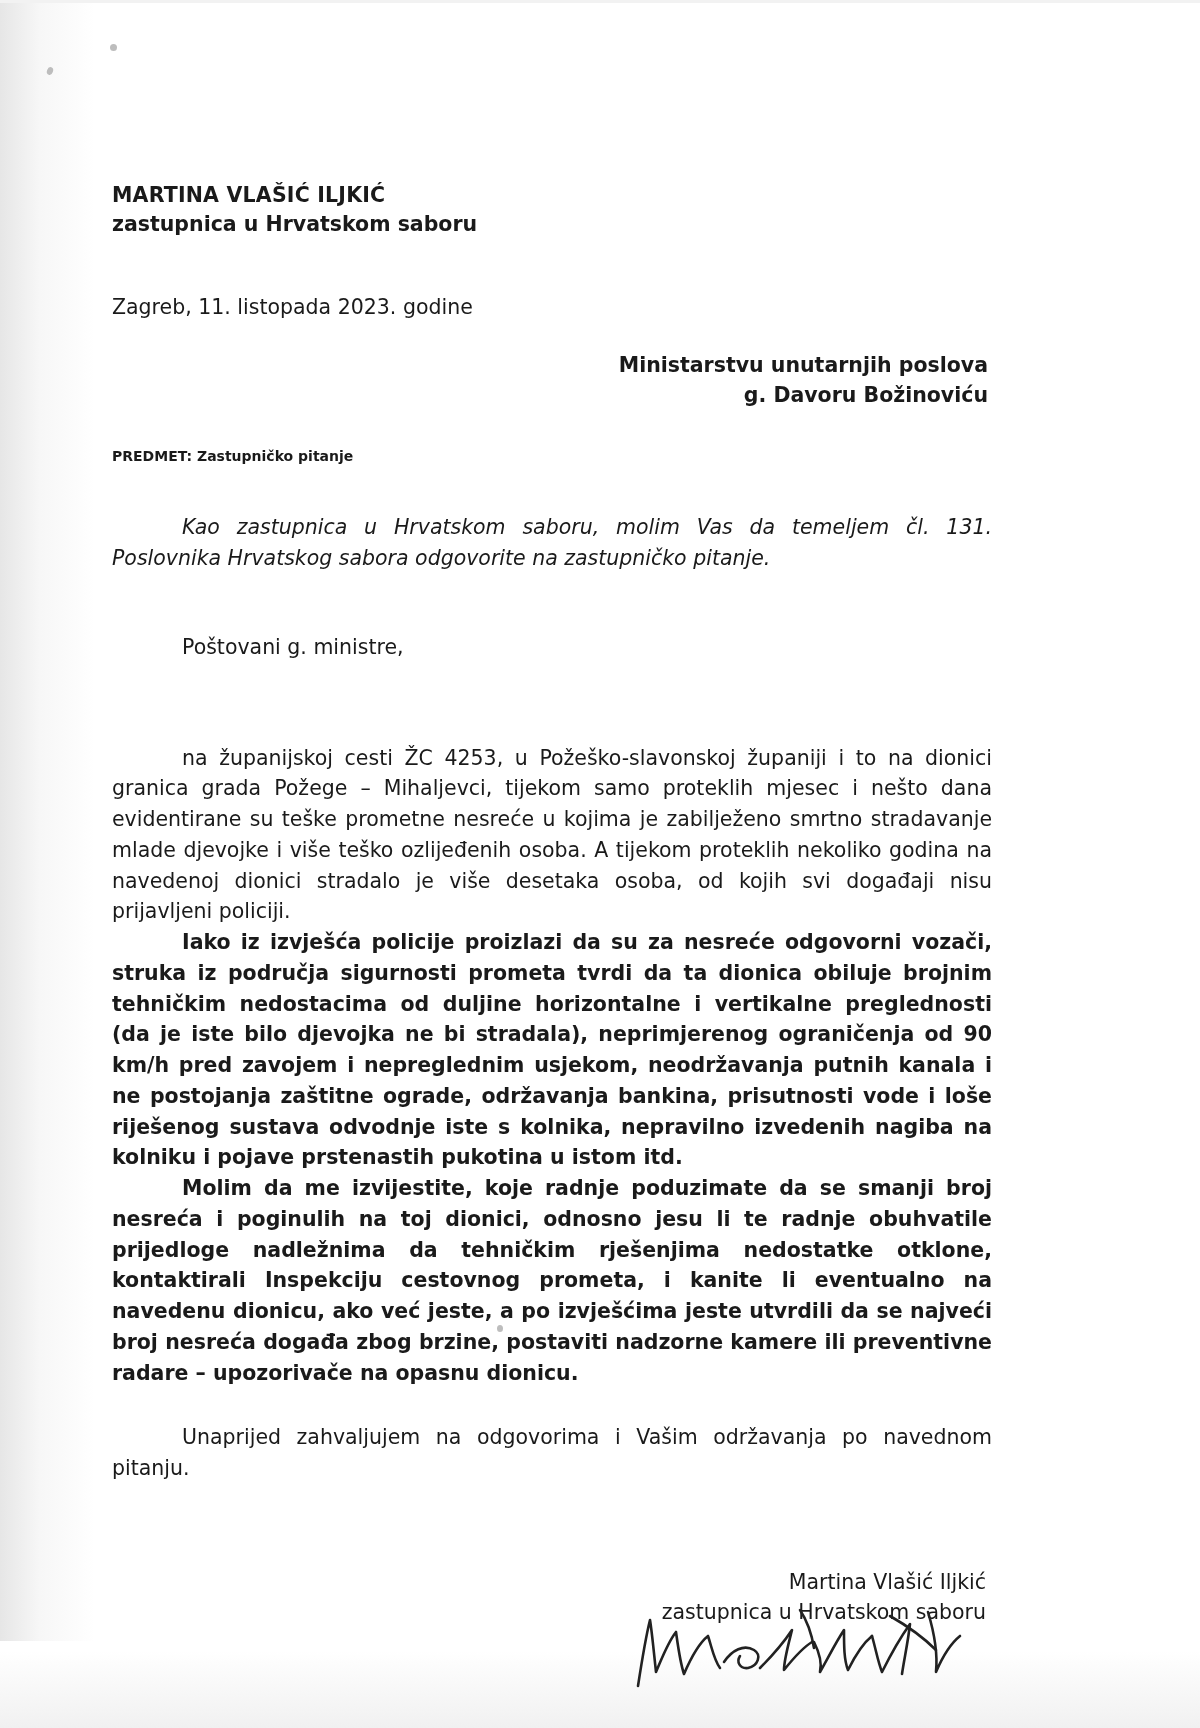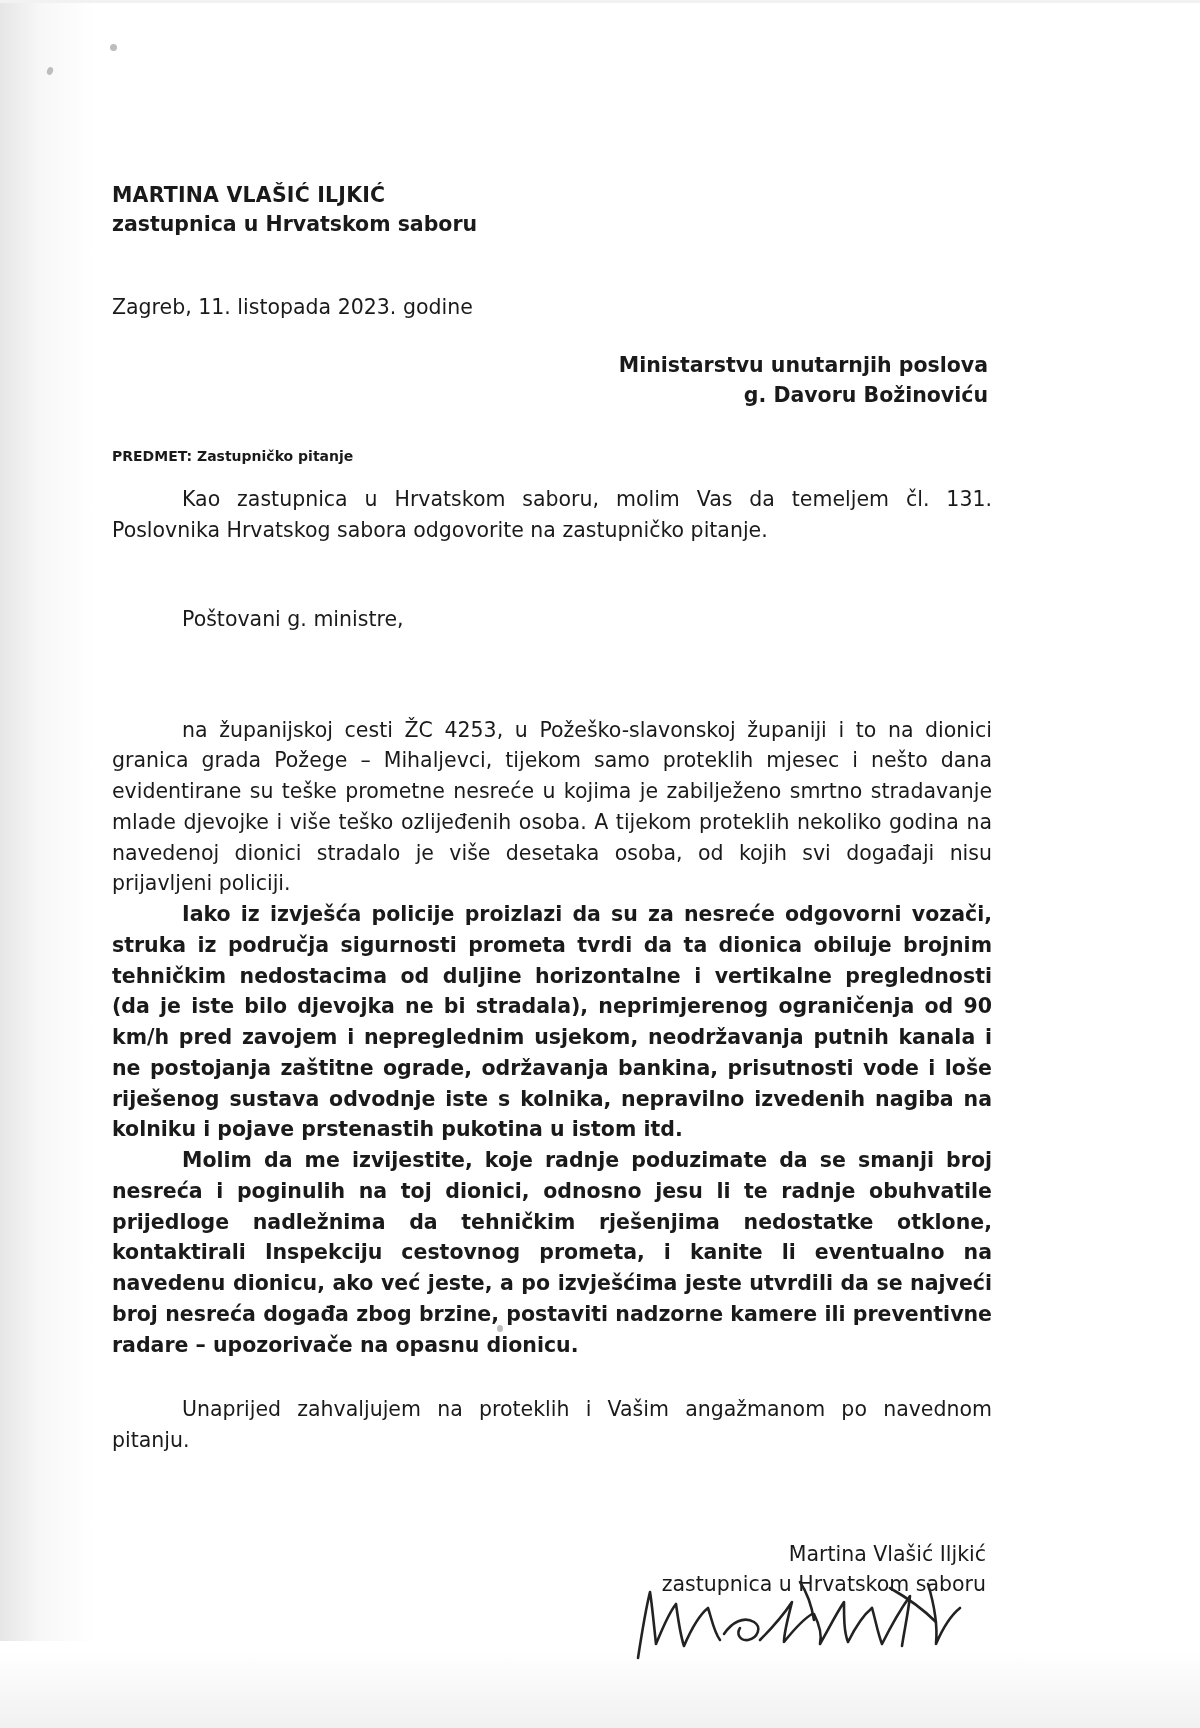--- a/index.html
+++ b/index.html
@@ -91,21 +91,21 @@
   .subject .subject-label { font-weight: bold; }
 
   .para {
     font-size: 20.5px;
     line-height: 1.5;
     text-align: justify;
     margin: 0;
   }
   .indent { text-indent: 70px; }
 
-  .block-1 { margin-top: 20px; }
+  .block-1 { margin-top: 48px; font-style: italic; }
   .block-greeting { margin-top: 58px; text-indent: 70px; }
   .block-body { margin-top: 80px; }
   .block-body p + p { margin-top: 0; font-weight: bold; }
 
   .para-thanks { margin-top: 34px; text-indent: 70px; }
   .para-regards { margin-top: 36px; text-indent: 70px; }
 
   .signature {
     margin-top: 84px;
     text-align: right;
@@ -155,21 +155,21 @@
     <p class="para indent block-1">Kao zastupnica u Hrvatskom saboru, molim Vas da temeljem čl. 131. Poslovnika Hrvatskog sabora odgovorite na zastupničko pitanje.</p>
 
     <p class="para block-greeting">Poštovani g. ministre,</p>
 
     <div class="block-body">
       <p class="para indent">na županijskoj cesti ŽC 4253, u Požeško-slavonskoj županiji i to na dionici granica grada Požege – Mihaljevci, tijekom samo proteklih mjesec i nešto dana evidentirane su teške prometne nesreće u kojima je zabilježeno smrtno stradavanje mlade djevojke i više teško ozlijeđenih osoba. A tijekom proteklih nekoliko godina na navedenoj dionici stradalo je više desetaka osoba, od kojih svi događaji nisu prijavljeni policiji.</p>
       <p class="para indent">Iako iz izvješća policije proizlazi da su za nesreće odgovorni vozači, struka iz područja sigurnosti prometa tvrdi da ta dionica obiluje brojnim tehničkim nedostacima od duljine horizontalne i vertikalne preglednosti (da je iste bilo djevojka ne bi stradala), neprimjerenog ograničenja od 90 km/h pred zavojem i nepreglednim usjekom, neodržavanja putnih kanala i ne postojanja zaštitne ograde, održavanja bankina, prisutnosti vode i loše riješenog sustava odvodnje iste s kolnika, nepravilno izvedenih nagiba na kolniku i pojave prstenastih pukotina u istom itd.</p>
       <p class="para indent">Molim da me izvijestite, koje radnje poduzimate da se smanji broj nesreća i poginulih na toj dionici, odnosno jesu li te radnje obuhvatile prijedloge nadležnima da tehničkim rješenjima nedostatke otklone, kontaktirali Inspekciju cestovnog prometa, i kanite li eventualno na navedenu dionicu, ako već jeste, a po izvješćima jeste utvrdili da se najveći broj nesreća događa zbog brzine, postaviti nadzorne kamere ili preventivne radare – upozorivače na opasnu dionicu.</p>
     </div>
 
-    <p class="para para-thanks">Unaprijed zahvaljujem na proteklih i Vašim angažmanom po navednom pitanju.</p>
+    <p class="para para-thanks">Unaprijed zahvaljujem na odgovorima i Vašim održavanja po navednom pitanju.</p>
 
     <div class="signature">
       <div>Martina Vlašić Iljkić</div>
       <div>zastupnica u Hrvatskom saboru</div>
       <div class="sig-scribble">
         <svg width="360" height="90" viewBox="0 0 360 90" fill="none" xmlns="http://www.w3.org/2000/svg">
           <g stroke="#222" stroke-width="2.6" stroke-linecap="round" stroke-linejoin="round" fill="none">
             <path d="M6 84 C10 58, 14 34, 18 18 C20 30, 22 52, 24 70 C30 56, 36 40, 44 30 C46 44, 48 60, 52 72 C58 58, 66 42, 76 34 C80 46, 82 58, 88 66"></path>
             <path d="M92 60 C100 48, 112 42, 122 48 C130 53, 126 64, 116 66 C108 67, 104 60, 108 54"></path>
             <path d="M128 66 C140 54, 152 40, 160 28 C156 44, 152 58, 152 68 C160 58, 170 46, 180 40"></path>

